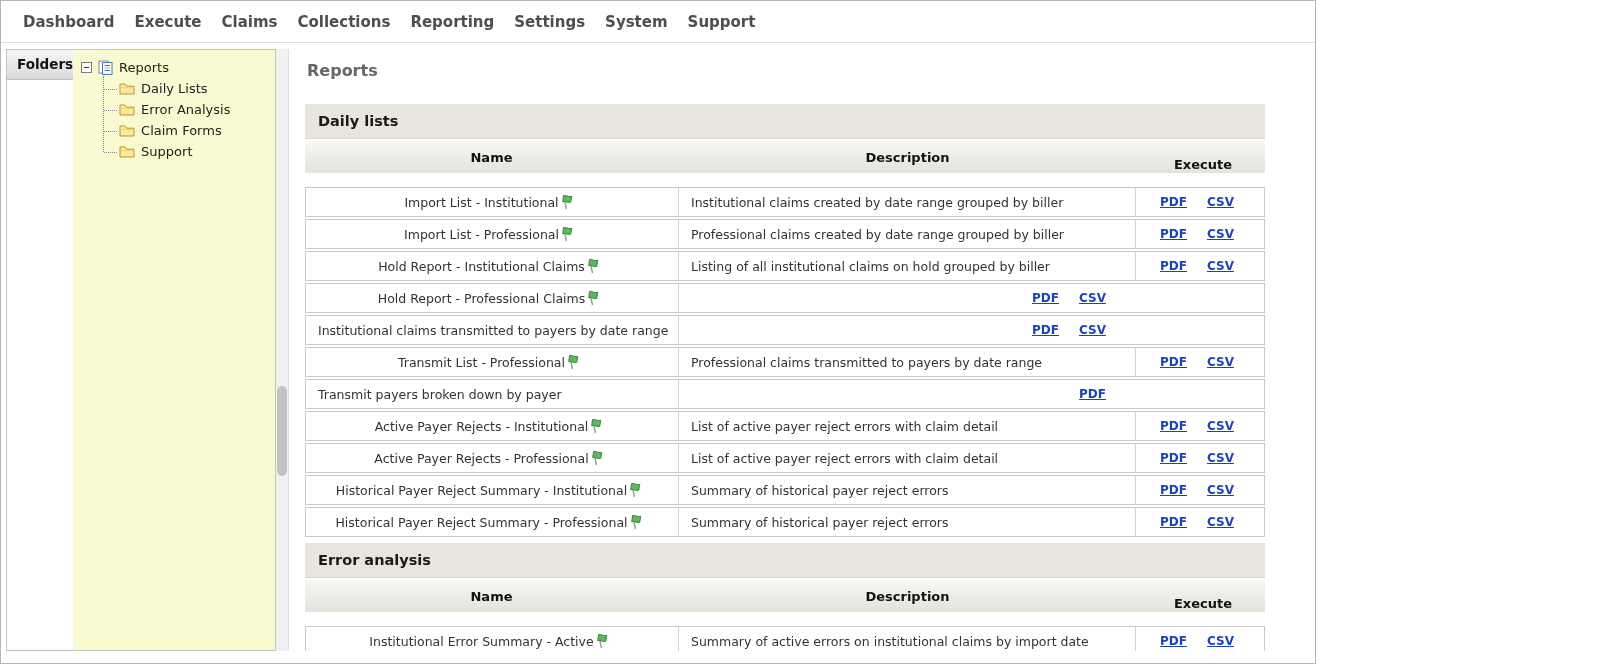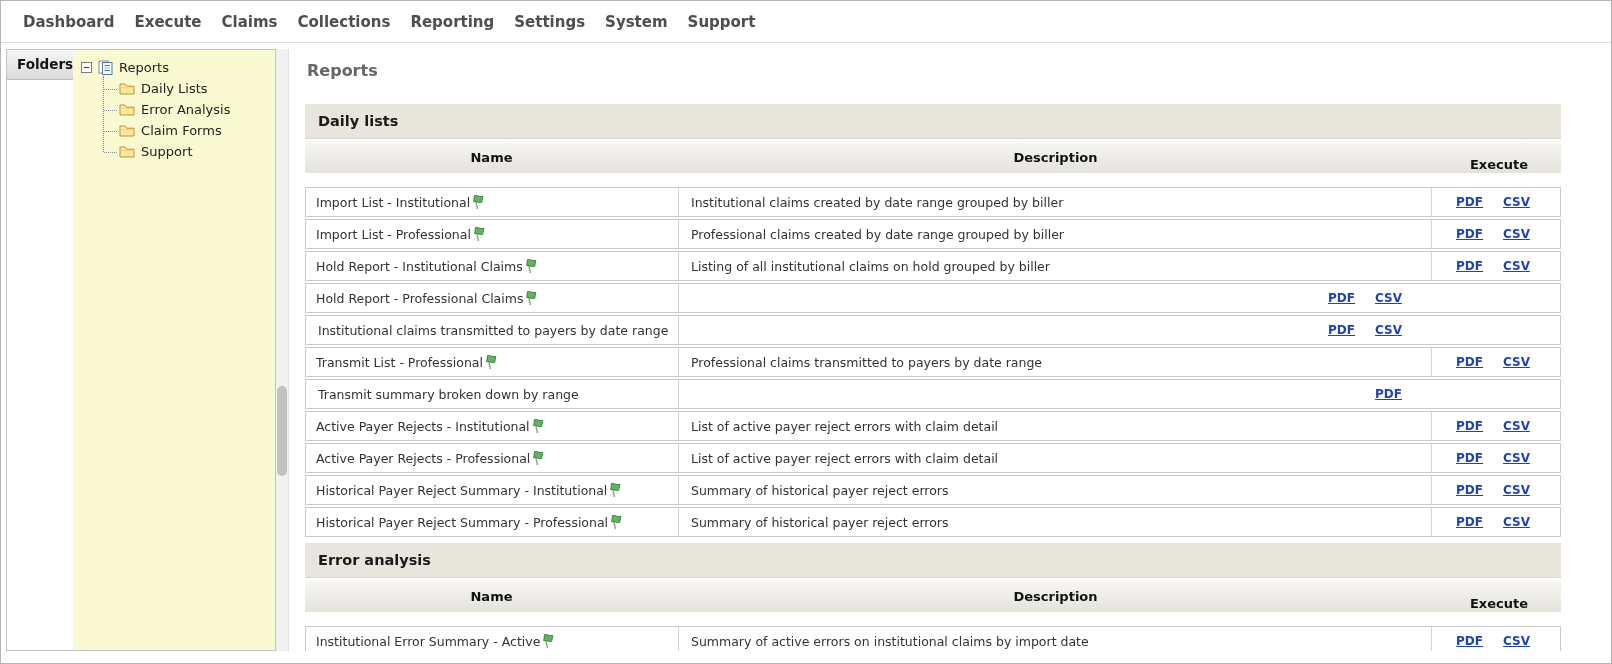--- a/index.html
+++ b/index.html
@@ -1,19 +1,19 @@
 <!DOCTYPE html>
 <html><head>
 <meta charset="utf-8">
 <style>
   * { box-sizing: border-box; margin: 0; padding: 0; }
   html, body { width: 1612px; height: 664px; }
   body { font-family: "DejaVu Sans", "Liberation Sans", sans-serif; background: #fff; }
 
-  .window { width: 1612px; height: 664px; border: 1px solid #b5b5b5; background: #fff;
+  .window { width: 1316px; height: 664px; border: 1px solid #b5b5b5; background: #fff;
             display: flex; flex-direction: column; overflow: hidden; }
 
   
   .topnav { height: 42px; flex-shrink: 0; display: flex; align-items: center;
             padding-left: 22px; gap: 20px; background: #fff; border-bottom: 1px solid #dcdcdc; }
   .nav-item { font-weight: bold; font-size: 15px; color: #4e4e4e; text-decoration: none; cursor: pointer; white-space: nowrap; }
 
   
   .body { flex: 1; display: flex; min-height: 0; padding: 6px 0 12px 5px; }
 
@@ -45,21 +45,21 @@
   .table-header { display: grid; grid-template-columns: 373px 1fr 128px; align-items: center; height: 32px;
                   background: linear-gradient(#f8f7f4, #e4e2db); font-weight: bold; font-size: 13px; color: #111;
                   margin-top: 2px; margin-bottom: 14px; }
   .col-name { text-align: center; }
   .col-desc { text-align: center; }
   .col-exec { text-align: right; padding-right: 33px; margin-top: 15px; }
 
   .report-row { display: grid; grid-template-columns: 373px 1fr 128px; align-items: stretch; height: 30px;
                 border: 1px solid #c9c9c9; background: #fff; margin-bottom: 2px; font-size: 12.5px; color: #333; }
   .cell { display: flex; align-items: center; }
-  .cell-name { justify-content: flex-start; padding: 0 16px 0 10px; border-right: 1px solid #d4d4d4; overflow: hidden; }
+  .cell-name { justify-content: center; padding: 0 16px 0 10px; border-right: 1px solid #d4d4d4; overflow: hidden; }
   .row-name { white-space: nowrap; overflow: hidden; }
   .cell-desc { padding: 0 12px; border-right: 1px solid #d4d4d4; overflow: hidden; white-space: nowrap; }
   .cell-exec { justify-content: flex-end; padding-right: 30px; gap: 20px; }
   .cell-exec a { color: #1a43b5; font-weight: bold; text-decoration: underline; font-size: 12px; cursor: pointer; }
   .flag { cursor: pointer; }
 </style>
 </head>
 <body>
 
 <div class="window">
@@ -228,21 +228,21 @@
                   </svg>
                 </span>
               </div>
               <div class="cell cell-desc">Professional claims transmitted to payers by date range</div>
               <div class="cell cell-exec">
                 <a>PDF</a>
                 <a>CSV</a>
               </div>
             </div>
             <div class="report-row">
-              <div class="cell cell-desc">Transmit summary broken down by range</div>
+              <div class="cell cell-desc">Transmit payers broken down by payer</div>
               <div class="cell cell-exec">
                 <a>PDF</a>
               </div>
             </div>
             <div class="report-row">
               <div class="cell cell-name">
                 <span class="row-name">Active Payer Rejects - Institutional</span>
                 <span class="icon flag">
                   <svg width="15" height="16" viewBox="0 0 15 16">
                     <line x1="4.5" y1="1.5" x2="7.5" y2="15" stroke="#9a9a9a" stroke-width="1.4"></line>

